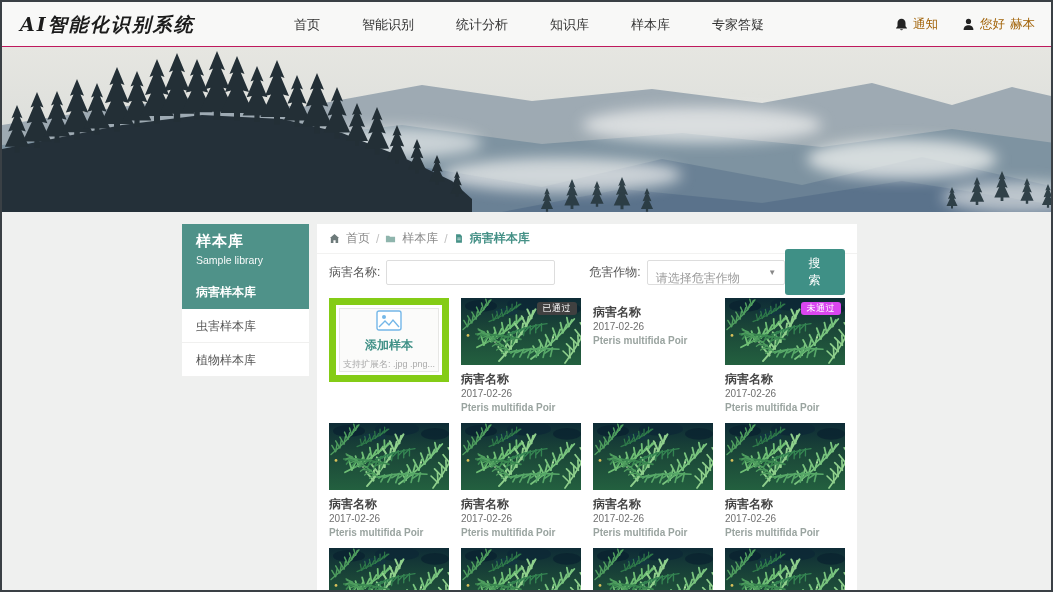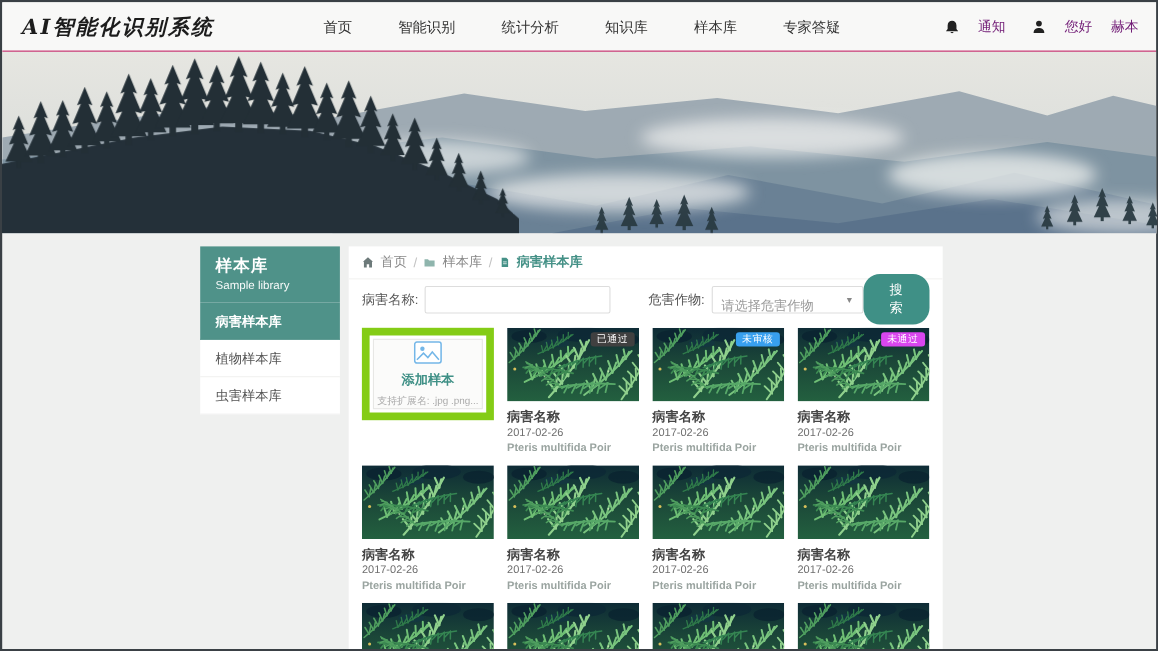--- a/index.html
+++ b/index.html
@@ -14,21 +14,21 @@
     background:#f8f8f7; border-bottom:1px solid #be185d;
   }
   .logo {
     position:absolute; left:18px; top:10px;
     font-family:"DejaVu Serif", serif; font-style:italic; font-weight:bold;
     font-size:19px; letter-spacing:2px; color:#1c1c1c;
   }
   .nav-items { position:absolute; left:292px; top:0; height:45px; display:flex; gap:42px; align-items:center; }
   .nav-item { font-size:13px; color:#333; cursor:pointer; white-space:nowrap; }
   .nav-right { position:absolute; right:16px; top:0; height:45px; display:flex; gap:24px; align-items:center; }
-  .nav-chip { display:flex; align-items:center; gap:17px; font-size:12.5px; color:#701a75; cursor:pointer; }
+  .nav-chip { display:flex; align-items:center; gap:5px; font-size:12.5px; color:#a16207; cursor:pointer; }
   .nav-chip svg { display:block; }
   
   .hero { position:absolute; left:0; top:45px; width:1053px; height:165px; }
   .hero svg { display:block; width:100%; height:100%; }
   
   .sidebar { position:absolute; left:180px; top:222px; width:127px; }
   .sidebar-head { background:#4f9289; color:#fff; padding:8px 14px 9px; }
   .sidebar-title { font-size:15px; font-weight:bold; letter-spacing:1px; }
   .sidebar-sub { font-size:10.5px; margin-top:3px; opacity:.95; }
   .side-item {
@@ -49,21 +49,21 @@
   .f-label { white-space:nowrap; }
   .f-input { width:185px; height:25px; border:1px solid #ddd; border-radius:2px; margin-left:6px; padding:0 6px; font-size:12px; color:#333; outline:none; }
   .crop-label { margin-left:34px; }
   .f-select {
     width:175px; height:25px; border:1px solid #ddd; border-radius:2px; margin-left:6px;
     display:flex; align-items:center; justify-content:space-between; padding:0 8px; cursor:pointer;
   }
   .f-select .sel-text { color:#9b9b9b; font-size:12px;margin-top:12px; }
   .f-select .caret { color:#888; font-size:8px; }
   .search-btn {
-    margin-left:auto; background:#3f9086; color:#fff; border:none; border-radius:15px;
+    margin-left:auto; background:#3f9086; color:#fff; border:none; border-radius:3px;
     font-size:12px; padding:6px 20px; cursor:pointer; letter-spacing:1px;
   }
   
   .grid {
     padding:8px 12px 12px; display:grid;
     grid-template-columns:repeat(4,120px); column-gap:12px; row-gap:10px;
     align-items:start;
   }
   .add-outline { width:120px; height:84px; border:7px solid #84cc16; padding:3px; }
   .add-card {
@@ -218,22 +218,22 @@
       </g>
     </svg>
   </div>
 
   <div class="sidebar">
     <div class="sidebar-head">
       <div class="sidebar-title">样本库</div>
       <div class="sidebar-sub">Sample library</div>
     </div>
     <div class="side-item active">病害样本库</div>
+    <div class="side-item">虫害样本库</div>
     <div class="side-item">植物样本库</div>
-    <div class="side-item">虫害样本库</div>
   </div>
 
   <div class="panel">
     <div class="breadcrumb">
       <svg width="11" height="11" viewBox="0 0 12 12">
         <path fill="#6d7a7a" d="M6 1 L11 5.5 L10 5.5 L10 11 L7.2 11 L7.2 7.8 L4.8 7.8 L4.8 11 L2 11 L2 5.5 L1 5.5 Z"></path>
       </svg>
       <span>首页</span>
       <span class="crumb-sep">/</span>
       <svg width="11" height="11" viewBox="0 0 12 12">
@@ -281,26 +281,20 @@
     </div>
     <div class="meta">
       <div class="meta-row">
         <span class="ctitle">病害名称</span>
         <span class="cdate">2017-02-26</span>
       </div>
       <div class="clatin">Pteris multifida Poir</div>
     </div>
   </div>
         <div class="card">
-    <div class="thumb">
-      <svg class="fern" viewBox="0 0 120 68" preserveAspectRatio="none">
-              <use href="#fern"></use>
-            </svg>
-      <span class="badge" style="background: rgb(56, 160, 239);">未审核</span>
-    </div>
     <div class="meta">
       <div class="meta-row">
         <span class="ctitle">病害名称</span>
         <span class="cdate">2017-02-26</span>
       </div>
       <div class="clatin">Pteris multifida Poir</div>
     </div>
   </div>
         <div class="card">
     <div class="thumb">

